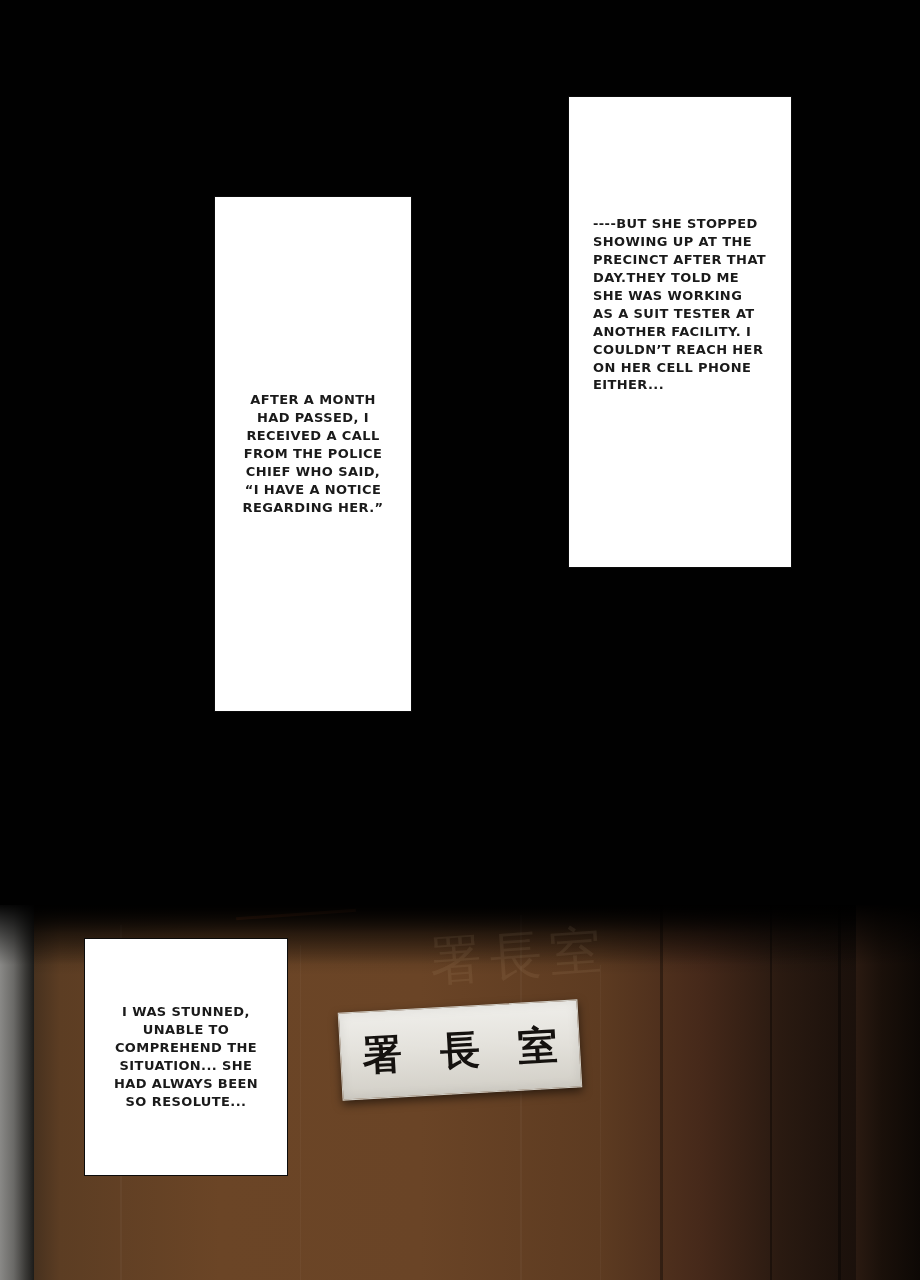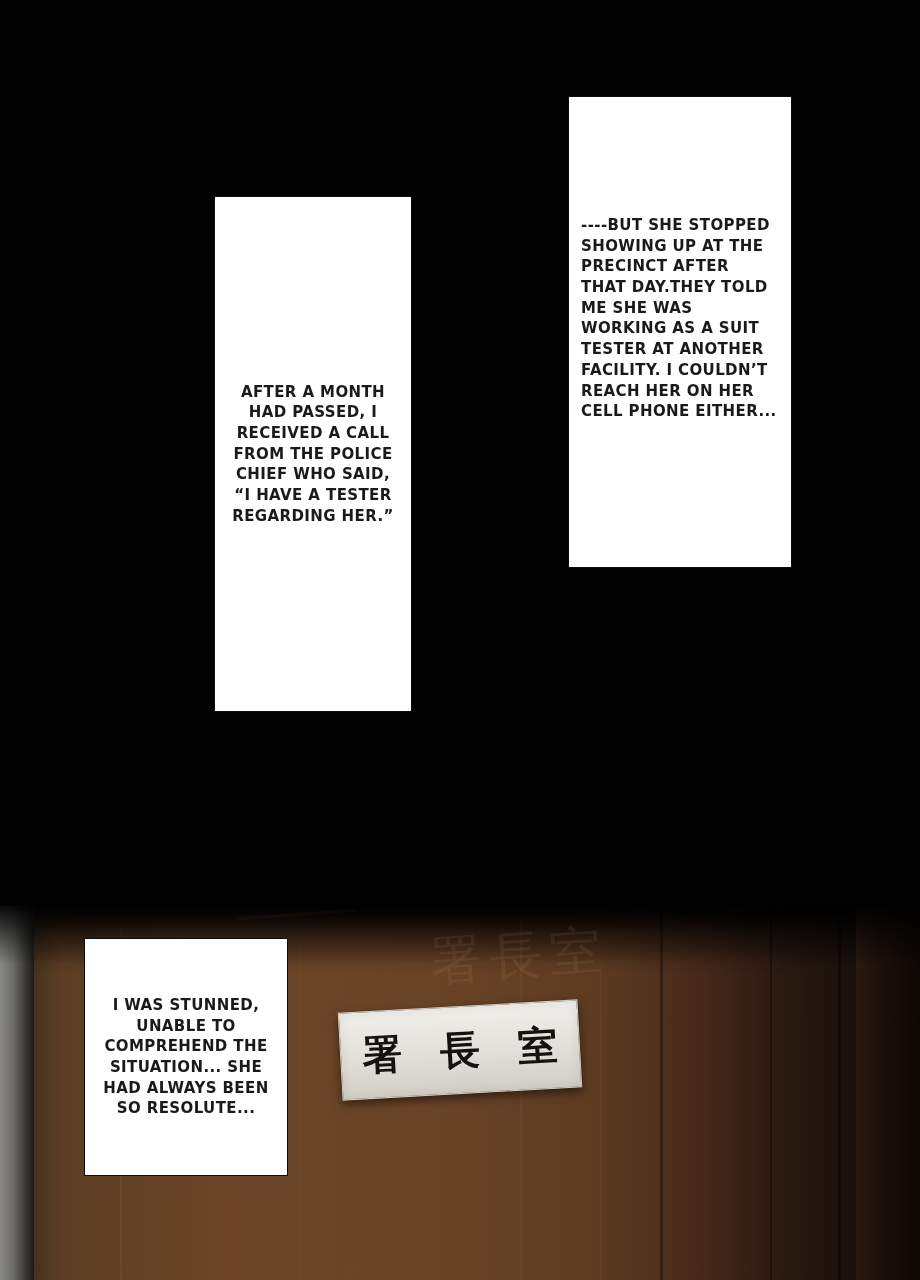--- a/index.html
+++ b/index.html
@@ -126,25 +126,25 @@
     position: absolute;
     background: #ffffff;
     border: 1px solid #0b0b0b;
     box-sizing: border-box;
     display: flex;
     align-items: center;
     justify-content: center;
     padding: 10px 12px;
   }
   .narration p {
-    margin: 0;
+    margin: 12px;
     text-align: center;
     font-family: "DejaVu Sans", sans-serif;
     font-weight: 700;
-    font-size: 15px;
+    font-size: 13px;
     line-height: 1.38;
     letter-spacing: 0.4px;
     color: #1a1a1a;
   }
 
   #box-month   { left: 214px; top: 196px;  width: 198px; height: 516px; }
   #box-month p { text-align: center; }
 
   #box-stopped { left: 568px; top: 96px;   width: 224px; height: 472px; }
   #box-stopped p { text-align: left; }
@@ -182,21 +182,21 @@
   <div class="door-right-strip"></div>
   <div class="door-shadow-top"></div>
 
   <div class="ghost-kanji">署長室</div>
 
   <div class="door-plate">
     <span class="door-plate-text">署 長 室</span>
   </div>
 
   <div class="narration align-mid" id="box-month">
-    <p>AFTER A MONTH HAD PASSED, I RECEIVED A CALL FROM THE POLICE CHIEF WHO SAID, “I HAVE A TESTER REGARDING HER.”</p>
+    <p>AFTER A MONTH HAD PASSED, I RECEIVED A CALL FROM THE POLICE CHIEF WHO SAID, “I HAVE A NOTICE REGARDING HER.”</p>
   </div>
 
   <div class="narration align-upper" id="box-stopped">
     <p>----BUT SHE STOPPED SHOWING UP AT THE PRECINCT AFTER THAT DAY.THEY TOLD ME SHE WAS WORKING AS A SUIT TESTER AT ANOTHER FACILITY. I COULDN’T REACH HER ON HER CELL PHONE EITHER...</p>
   </div>
 
 
   <div class="narration align-mid" id="box-stunned">
     <p>I WAS STUNNED, UNABLE TO COMPREHEND THE SITUATION... SHE HAD ALWAYS BEEN SO RESOLUTE...</p>
   </div>

